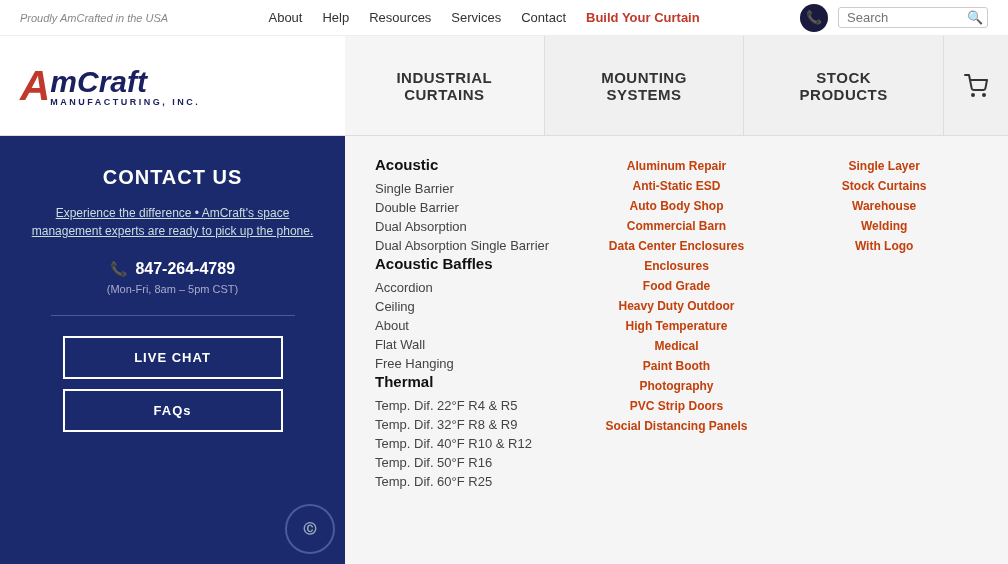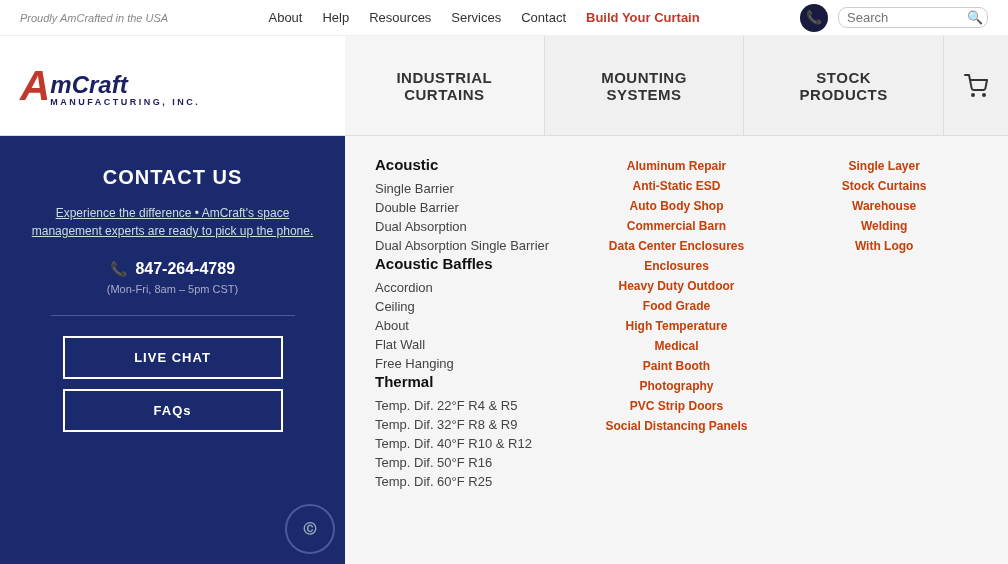--- a/index.html
+++ b/index.html
@@ -47,21 +47,21 @@
       display: flex;
       align-items: center;
       justify-content: center;
       color: #fff;
       font-size: 13px;
     }
     .search-box {
       display: flex;
       align-items: center;
       border: 1px solid #ccc;
-      border-radius: 9px;
+      border-radius: 3px;
       padding: 2px 8px;
       width: 150px;
     }
     .search-box input {
       border: none;
       outline: none;
       font-size: 13px;
       width: 120px;
       color: #999;
     }
@@ -270,21 +270,21 @@
     </div>
   </div>
 </div>
 
 <div class="main-header">
   <div class="logo-area">
     <div>
       <div style="display:flex; align-items:flex-end; gap:0;">
         <span style="font-size:42px; font-weight:900; color:#c0392b; font-style:italic; line-height:1;">A</span>
         <div style="display:flex; flex-direction:column;">
-          <span style="font-size:24px; font-weight:900; color:#1a2060; font-style:italic; line-height:1;">mCraft</span>
+          <span style="font-size:30px; font-weight:900; color:#1a2060; font-style:italic; line-height:1;">mCraft</span>
           <span style="font-size:9px; color:#1a2060; letter-spacing:2.5px; font-weight:bold;">MANUFACTURING, INC.</span>
         </div>
       </div>
     </div>
   </div>
   <div class="main-nav">
     <div class="main-nav-item active">INDUSTRIAL CURTAINS</div>
     <div class="main-nav-item">MOUNTING SYSTEMS</div>
     <div class="main-nav-item">STOCK PRODUCTS</div>
     <div class="cart-icon-wrap">
@@ -343,22 +343,22 @@
       </div>
     </div>
 
     <div class="menu-column">
       <a class="menu-main-link">Aluminum Repair</a>
       <a class="menu-main-link">Anti-Static ESD</a>
       <a class="menu-main-link">Auto Body Shop</a>
       <a class="menu-main-link">Commercial Barn</a>
       <a class="menu-main-link">Data Center Enclosures</a>
       <a class="menu-main-link">Enclosures</a>
+      <a class="menu-main-link">Food Grade</a>
       <a class="menu-main-link">Heavy Duty Outdoor</a>
-      <a class="menu-main-link">Food Grade</a>
       <a class="menu-main-link">High Temperature</a>
       <a class="menu-main-link">Medical</a>
       <a class="menu-main-link">Paint Booth</a>
       <a class="menu-main-link">Photography</a>
       <a class="menu-main-link">PVC Strip Doors</a>
       <a class="menu-main-link">Social Distancing Panels</a>
     </div>
 
     <div class="menu-column">
       <a class="menu-main-link">Single Layer</a>

